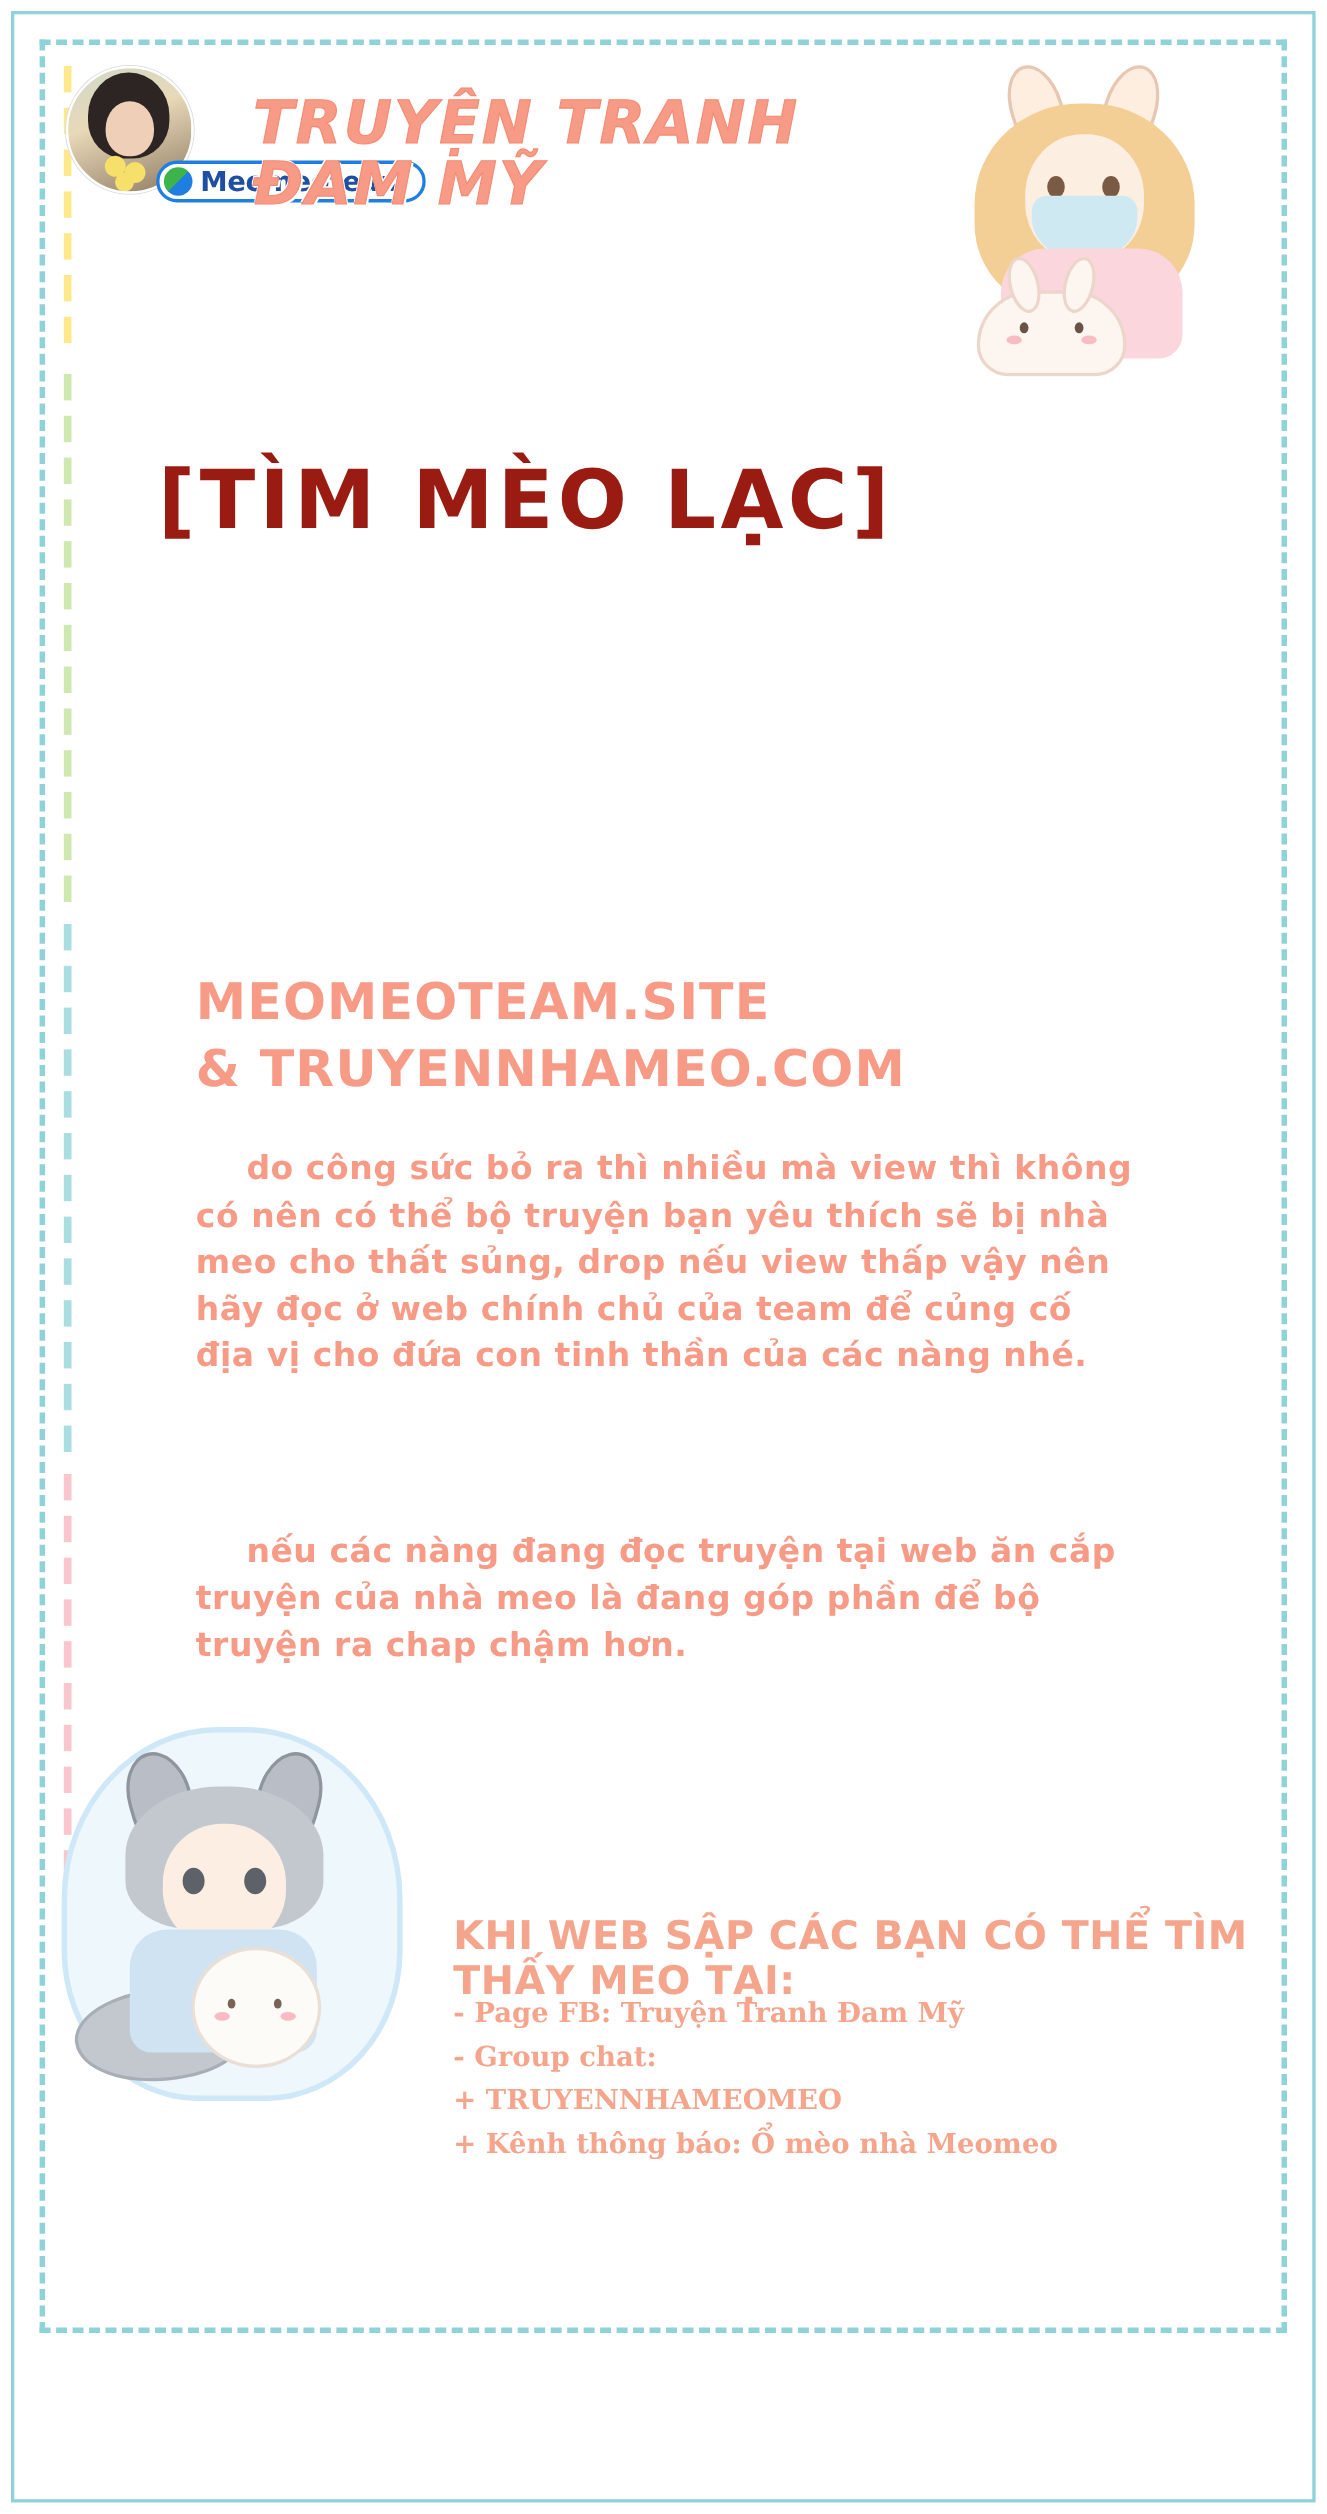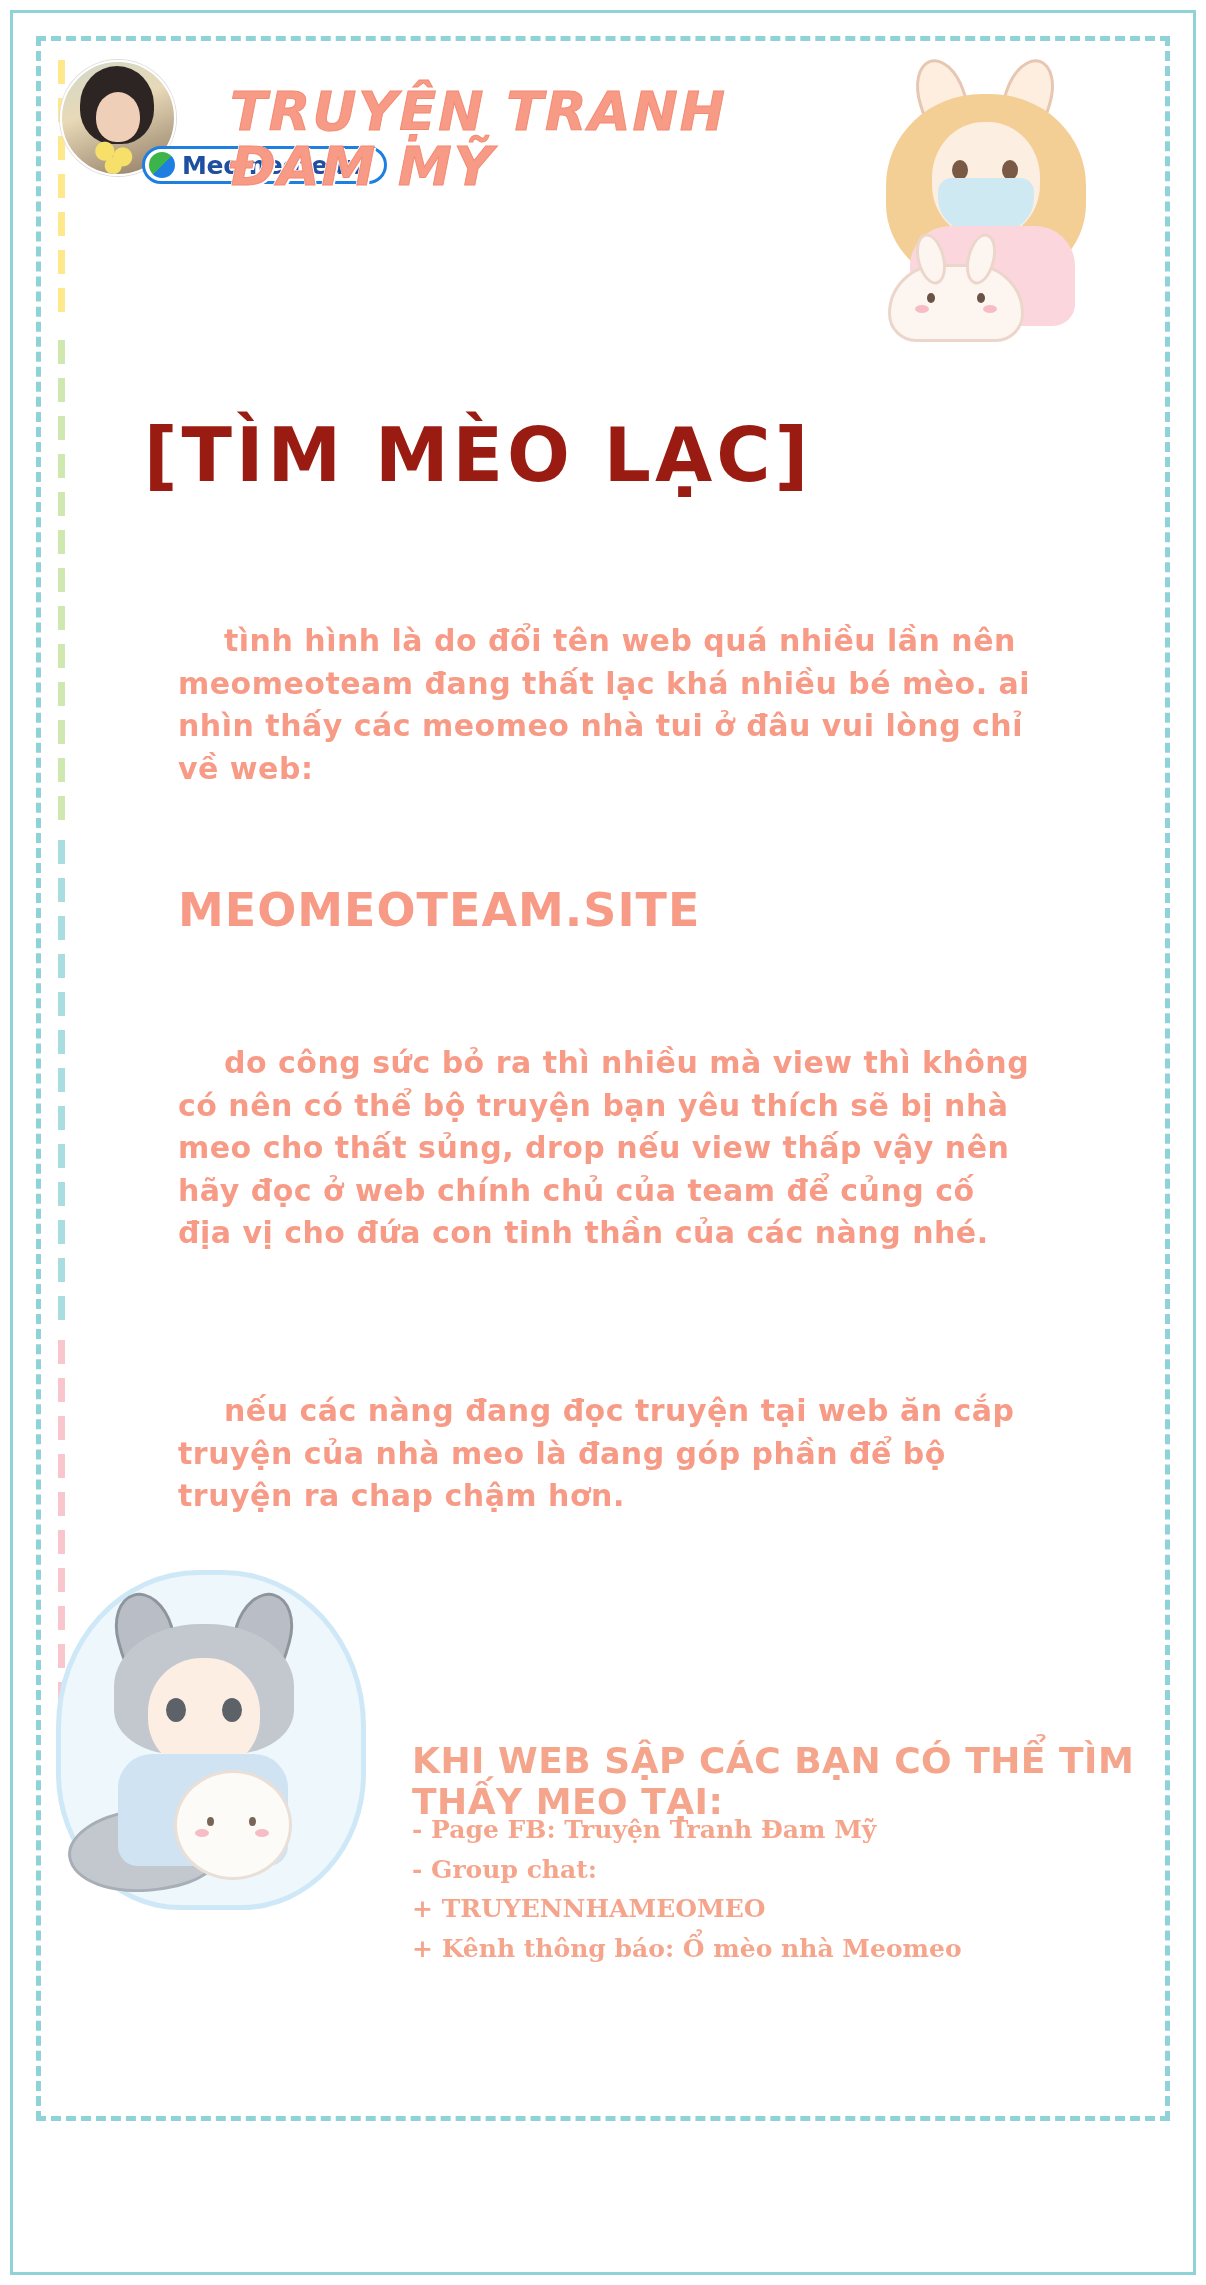--- a/index.html
+++ b/index.html
@@ -475,24 +475,24 @@
         <div class="b-eye l"></div>
         <div class="b-eye r"></div>
         <div class="cheek l"></div>
         <div class="cheek r"></div>
       </div>
     </div>
   </div>
 
   <div class="title-lost">[TÌM MÈO LẠC]</div>
 
-  <div class="body-text p1">tình hình là do đổi tên web quá nhiều lần nên meomeoteam đang thất lạc khá nhiều bé mèo. ai nhìn thấy các meomeo nhà tui ở đâu vui lòng chỉ về web:</div>
 
   <div class="sites">
     <div>MEOMEOTEAM.SITE</div>
+    <div>&amp; TRUYENNHAMEO.COM</div>
   </div>
 
   <div class="body-text p2">do công sức bỏ ra thì nhiều mà view thì không có nên có thể bộ truyện bạn yêu thích sẽ bị nhà meo cho thất sủng, drop nếu view thấp vậy nên hãy đọc ở web chính chủ của team để củng cố địa vị cho đứa con tinh thần của các nàng nhé.</div>
   <div class="body-text p3">nếu các nàng đang đọc truyện tại web ăn cắp truyện của nhà meo là đang góp phần để bộ truyện ra chap chậm hơn.</div>
 
   <div class="wolf">
     <div class="glow"></div>
     <div class="tail"></div>
     <div class="w-ear l"></div>
     <div class="w-ear r"></div>

